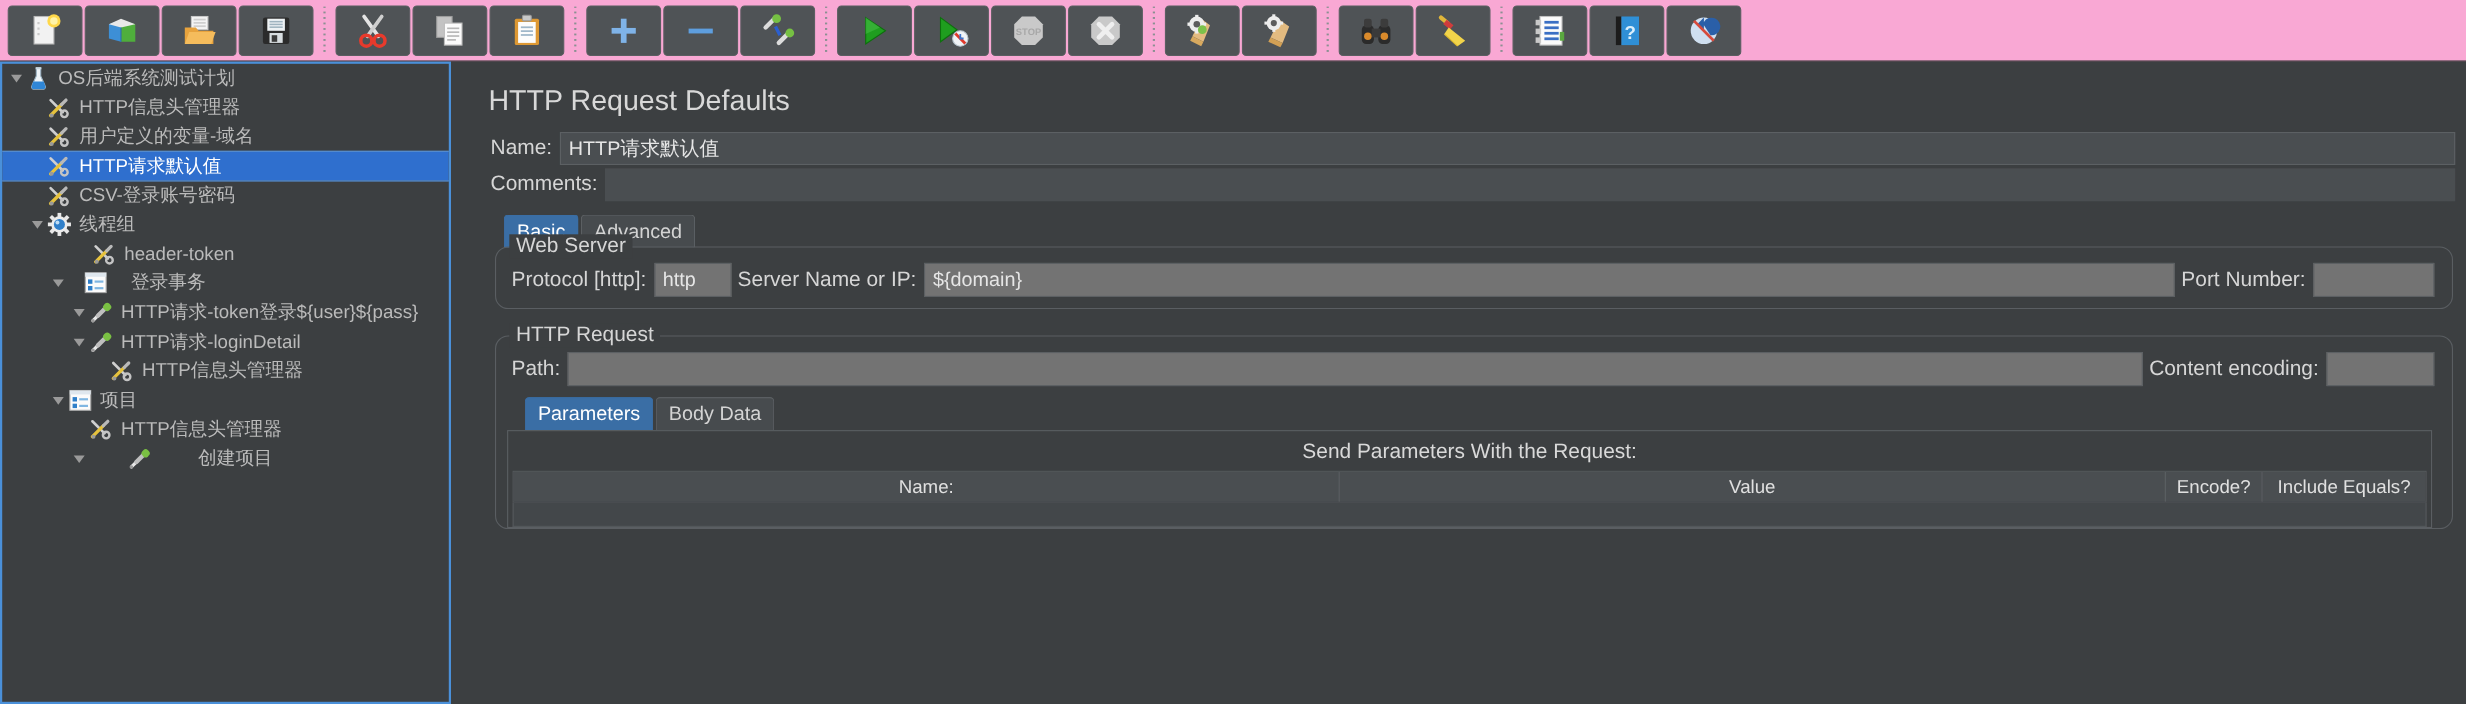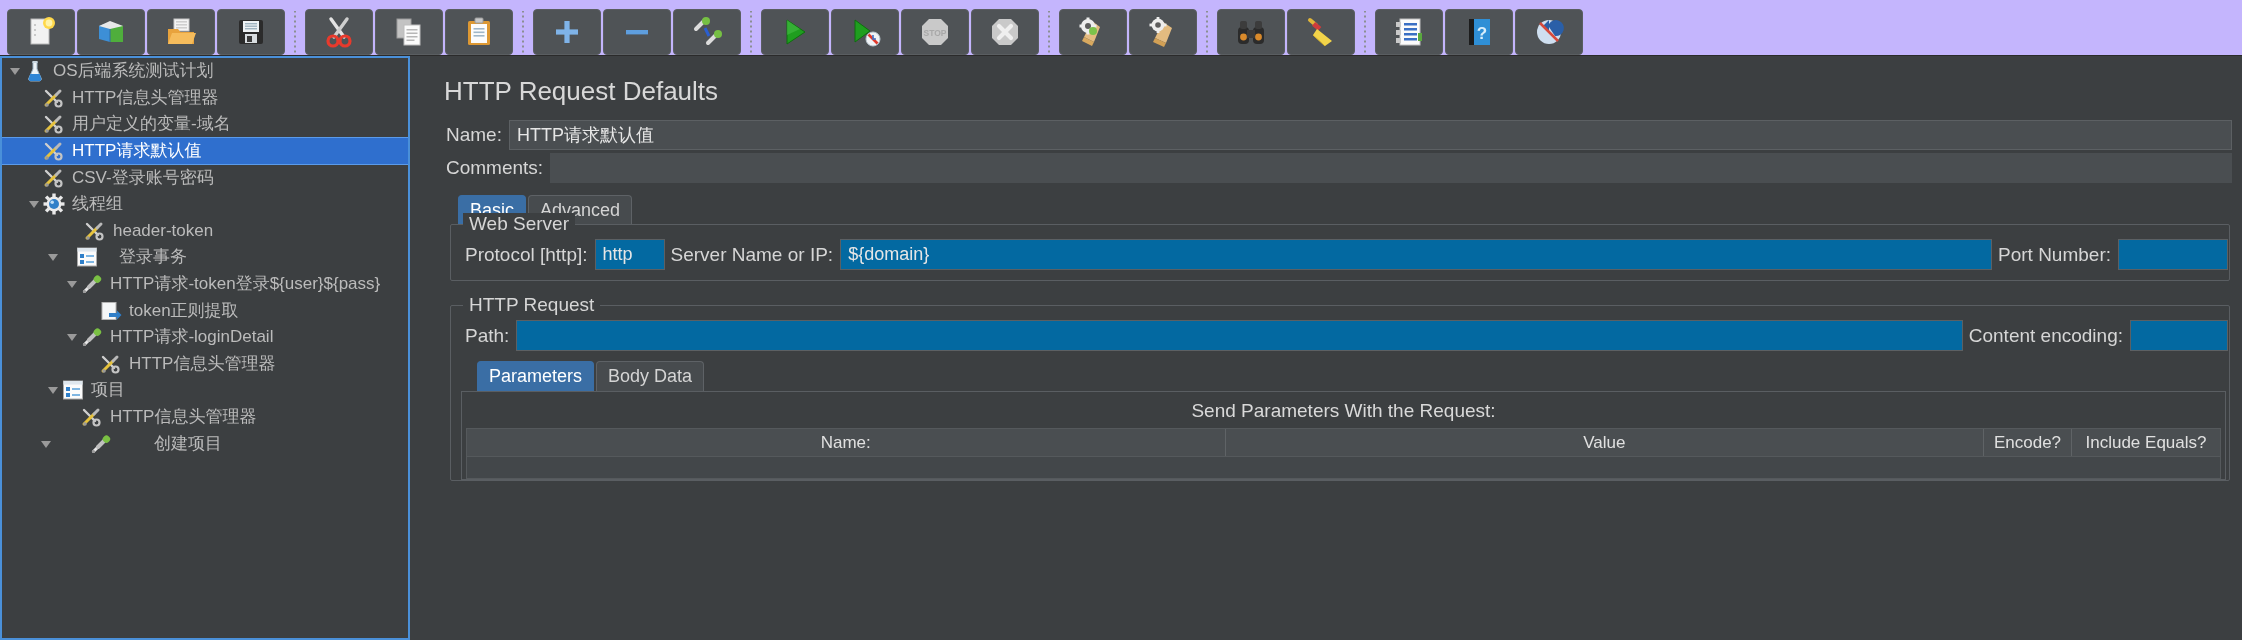--- a/index.html
+++ b/index.html
@@ -6,23 +6,23 @@
   html, body {
     width: 2242px; height: 640px;
     background: #3c3f41;
     font-family: "Liberation Sans", sans-serif;
     overflow: hidden;
   }
 
   
   #toolbar {
     height: 56px;
-    background: #c4b5fd;
+    background: #f9a8d4;
     display: flex;
-    align-items: flex-end;
+    align-items: center;
     padding: 0 6px;
     border-bottom: 1px solid #2b2b2b;
   }
   .tb-btn {
     width: 68px; height: 46px;
     margin: 0 1px;
     background: #4f5356;
     border: 1px solid #5a5e61;
     border-radius: 4px;
     display: flex; align-items: center; justify-content: center;
@@ -116,37 +116,37 @@
     background: #474b4e;
     margin-right: 2px;
     line-height: 22px;
   }
   .tab.active { background: #3a6ea5; color: #ffffff; border-color: #3a6ea5; }
 
   
   .group {
     margin: 0 12px 0 14px;
     border: 1px solid #5a5e62;
-    border-radius: 2px;
-    padding: 14px 1px 10px 8px;
+    border-radius: 12px;
+    padding: 14px 16px 10px 8px;
     position: relative;
   }
   .group > .gtitle {
     position: absolute;
     top: -12px; left: 12px;
     background: #3c3f41;
     padding: 0 6px;
     font-size: 19px;
     color: #d6d6d6;
   }
   .grow { display: flex; align-items: center; gap: 0; }
   .grow .flabel { font-size: 19px; }
   .sinput {
     height: 31px;
-    background: #0369a1;
+    background: #737373;
     border: 1px solid #5c6063;
     color: #e6e6e6;
     font-size: 18px;
     line-height: 29px;
     padding: 0 7px;
     white-space: nowrap;
     overflow: hidden;
   }
 
   
@@ -574,28 +574,20 @@
           </svg>
         </span>
         <span class="ticon"><svg width="22" height="22" viewBox="0 0 22 22">
             <path d="M3.5 18.5 L9 13" stroke="#e8e8e8" stroke-width="3" stroke-linecap="round"></path>
             <path d="M8 14 L15 7" stroke="#bfbfbf" stroke-width="4" stroke-linecap="round"></path>
             <rect x="13" y="2.6" width="7" height="7" rx="3" transform="rotate(45 16.5 6)" fill="#7ac043"></rect>
             <circle cx="3.5" cy="18.5" r="1.6" fill="#9a9a9a"></circle>
           </svg></span>
         <span class="tlabel">HTTP请求-token登录${user}${pass}</span>
       </div>
-      <div class="tnode" style="padding-left: 80px;">
-        <span class="tw"></span>
-        <span class="ticon"><svg width="22" height="22" viewBox="0 0 22 22">
-            <rect x="2" y="2.5" width="14" height="17" fill="#f5f7f8" stroke="#b4b4b4"></rect>
-            <path d="M9 13 h8 l-0.5 -3 l5 5 l-5 5 l0.5 -3 h-8 Z" fill="#2f7fc9"></path>
-          </svg></span>
-        <span class="tlabel">token正则提取</span>
-      </div>
       <div class="tnode" style="padding-left: 61px;">
         <span class="tw">
           <svg width="14" height="14" viewBox="0 0 14 14">
             <polygon points="2,4 12,4 7,11" fill="#9a9a9a"></polygon>
           </svg>
         </span>
         <span class="ticon"><svg width="22" height="22" viewBox="0 0 22 22">
             <path d="M3.5 18.5 L9 13" stroke="#e8e8e8" stroke-width="3" stroke-linecap="round"></path>
             <path d="M8 14 L15 7" stroke="#bfbfbf" stroke-width="4" stroke-linecap="round"></path>
             <rect x="13" y="2.6" width="7" height="7" rx="3" transform="rotate(45 16.5 6)" fill="#7ac043"></rect>
@@ -638,21 +630,21 @@
         <span class="tw"></span>
         <span class="ticon"><svg width="22" height="22" viewBox="0 0 22 22">
             <path d="M3 4 L14 15" stroke="#cfcfcf" stroke-width="2.4" stroke-linecap="round"></path>
             <circle cx="15.5" cy="16.5" r="3" fill="none" stroke="#c4c4c4" stroke-width="2.2"></circle>
             <path d="M3 18 L13 8" stroke="#e6c23c" stroke-width="3" stroke-linecap="round"></path>
             <path d="M13 8 L17 4" stroke="#b9b9b9" stroke-width="3" stroke-linecap="round"></path>
             <circle cx="4" cy="18" r="1.8" fill="#9a9a9a"></circle>
           </svg></span>
         <span class="tlabel">HTTP信息头管理器</span>
       </div>
-      <div class="tnode" style="padding-left: 35px; gap: 35px;">
+      <div class="tnode" style="padding-left: 61px; gap: 35px;">
         <span class="tw">
           <svg width="14" height="14" viewBox="0 0 14 14">
             <polygon points="2,4 12,4 7,11" fill="#9a9a9a"></polygon>
           </svg>
         </span>
         <span class="ticon"><svg width="22" height="22" viewBox="0 0 22 22">
             <path d="M3.5 18.5 L9 13" stroke="#e8e8e8" stroke-width="3" stroke-linecap="round"></path>
             <path d="M8 14 L15 7" stroke="#bfbfbf" stroke-width="4" stroke-linecap="round"></path>
             <rect x="13" y="2.6" width="7" height="7" rx="3" transform="rotate(45 16.5 6)" fill="#7ac043"></rect>
             <circle cx="3.5" cy="18.5" r="1.6" fill="#9a9a9a"></circle>

